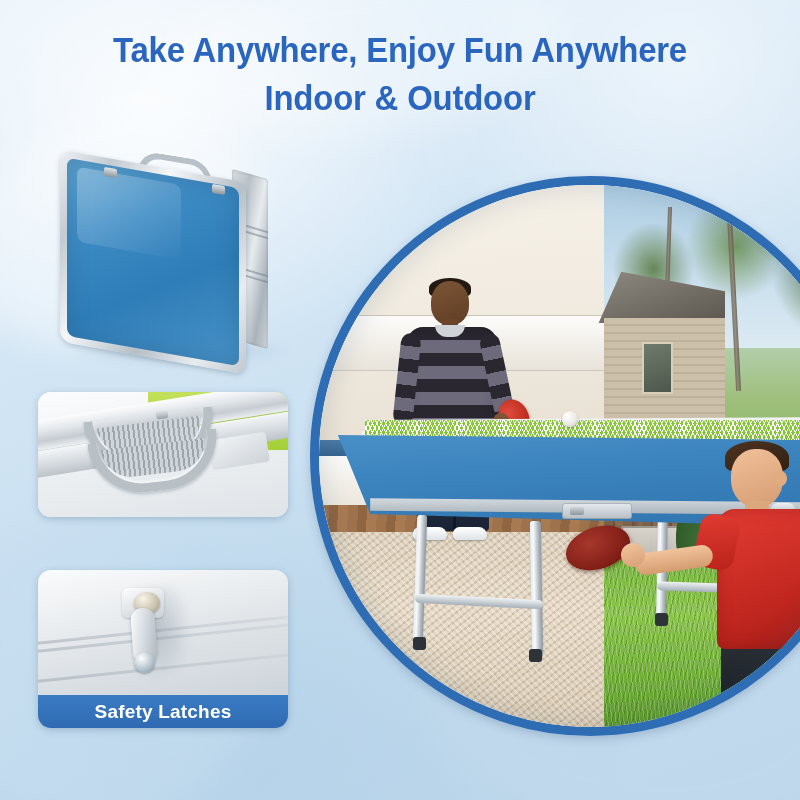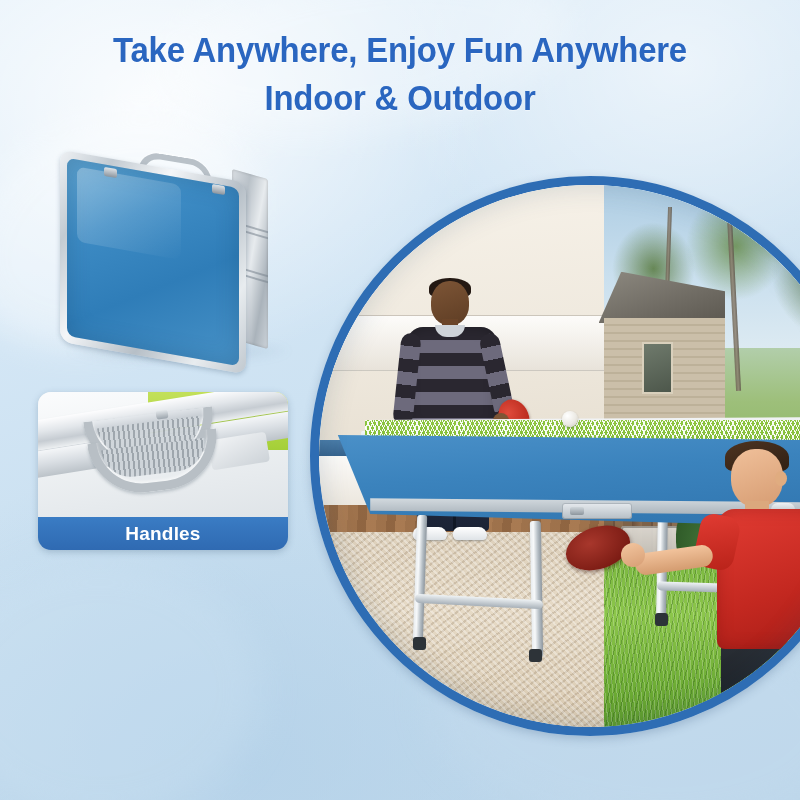--- a/index.html
+++ b/index.html
@@ -339,23 +339,37 @@
         <div class="bracket"></div>
         <div class="hdl hdl1">
             <div class="ribs"></div>
           </div>
         <div class="hdl hdl2">
             <div class="ribs"></div>
           </div>
         <div class="screw"></div>
       </div>
     </div>
-    <div class="card-label">Handles</div>
   </div>
 
+  <div class="card" id="card-latches">
+    <div class="card-photo">
+      <div class="ph-latch">
+        <div class="band b1"></div>
+          <div class="band b2"></div>
+          <div class="band b3"></div>
+        <div class="shadow"></div>
+        <div class="plate"></div>
+        <div class="knob"></div>
+        <div class="arm"></div>
+        <div class="ball"></div>
+      </div>
+    </div>
+    <div class="card-label">Safety Latches</div>
+  </div>
 
   <div class="circle">
     <div class="circle-inner">
 
       <div class="indoor">
         <div class="ind-wall"></div>
         <div class="ind-cabinet"></div>
         <div class="ind-counter"></div>
         <div class="ind-counter-base"></div>
         <div class="ind-cups">

